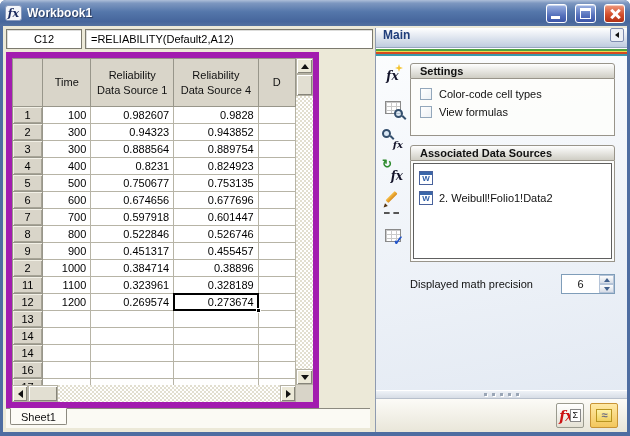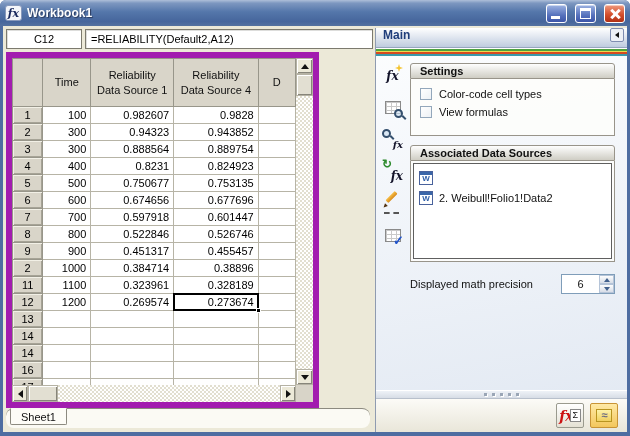--- a/index.html
+++ b/index.html
@@ -69,21 +69,21 @@
   .hscroll .sb-thumb { width:30px; height:17px; }
   .sb-track { flex:1; background-image:conic-gradient(#ffffff 25%, #e2dfd0 0 50%, #ffffff 0 75%, #e2dfd0 0);
     background-size:4px 4px; }
   .tri-up { width:0; height:0; border-left:4px solid transparent; border-right:4px solid transparent; border-bottom:5px solid #111; }
   .tri-down { width:0; height:0; border-left:4px solid transparent; border-right:4px solid transparent; border-top:5px solid #111; }
   .tri-left-b { width:0; height:0; border-top:4px solid transparent; border-bottom:4px solid transparent; border-right:5px solid #111; }
   .tri-right-b { width:0; height:0; border-top:4px solid transparent; border-bottom:4px solid transparent; border-left:5px solid #111; }
   .corner-box { width:17px; height:17px; background:#d8d4c8; }
 
   .tabbar { width:364px; height:20px; background:#fbfaf4; border-top:1px solid #8c8a80;
-    display:flex; padding-left:4px;border-radius:8px; }
+    display:flex; padding-left:4px; }
   .sheet-tab { height:17px; border:1px solid #8c8a80; border-top:1px solid #fbfaf4; margin-top:-1px;
     background:#fdfcf7; font-size:11px; padding:2px 10px 0; border-radius:0 0 2px 2px; color:#111; }
 
   
   .right { flex:1; display:flex; flex-direction:column; margin-top:2px;
     border-left:1px solid #8f9bb0; background:linear-gradient(170deg,#fdfeff,#e1e8f2); }
   .main-hdr { height:20px; background:linear-gradient(#ffffff,#bfccdf); border-bottom:1px solid #96a5bf;
     display:flex; align-items:flex-start; padding:0 3px 0 7px; }
   .main-title { flex:1; color:#1f3d7a; font-weight:bold; font-size:12px; }
   .collapse-btn { width:14px; height:14px; background:#eef1f6; border:1px solid #7f8db0; border-radius:2px;

